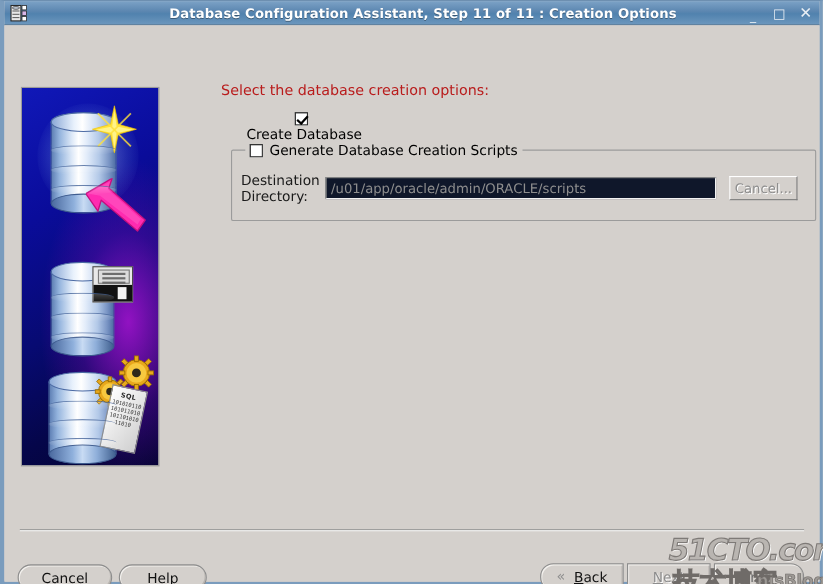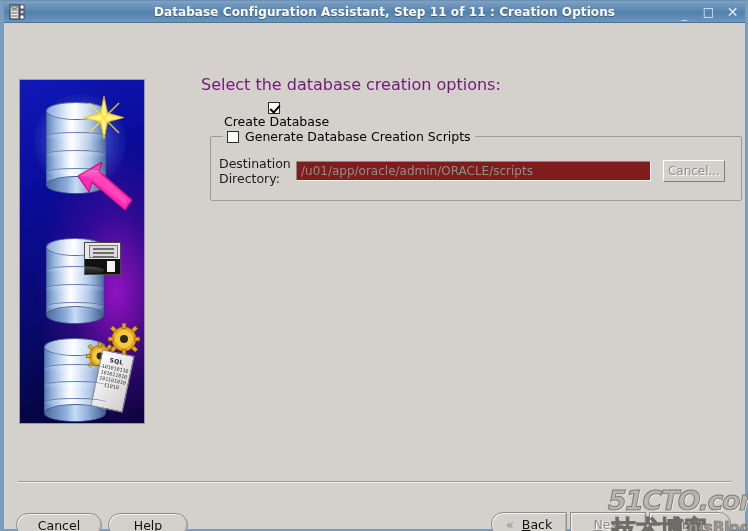--- a/index.html
+++ b/index.html
@@ -195,22 +195,22 @@
     line-height: 6px;
     margin-top: 1px;
     word-break: break-all;
     padding: 0 1px;
   }
 
   
   #prompt {
     position: absolute;
     left: 197px; top: 52px;
-    font-size: 16px;
-    color: #701a75;
+    font-size: 13px;
+    color: #b91c1c;
   }
   .chk-row {
     position: absolute;
     display: flex; align-items: center;
     font-size: 12.5px; color: #000;
   }
   .cbox {
     width: 12px; height: 12px;
     background: #ffffff;
     border-top: 1px solid #808080;
@@ -256,21 +256,21 @@
     position: absolute;
     left: 215px; top: 133px;
     font-size: 12.5px;
     color: #1a1a1a;
     line-height: 15px;
   }
   #dest-input {
     position: absolute;
     left: 292px; top: 138px;
     width: 355px; height: 20px;
-    background: #7f1d1d;
+    background: #0f172a;
     border-top: 1px solid #8a8a8a;
     border-left: 1px solid #8a8a8a;
     border-right: 1px solid #f2f2f2;
     border-bottom: 1px solid #f2f2f2;
     color: #8e8e8e;
     font-size: 12px;
     padding: 2px 0 0 4px;
     font-family: "DejaVu Sans", sans-serif;
     white-space: nowrap;
     overflow: hidden;

